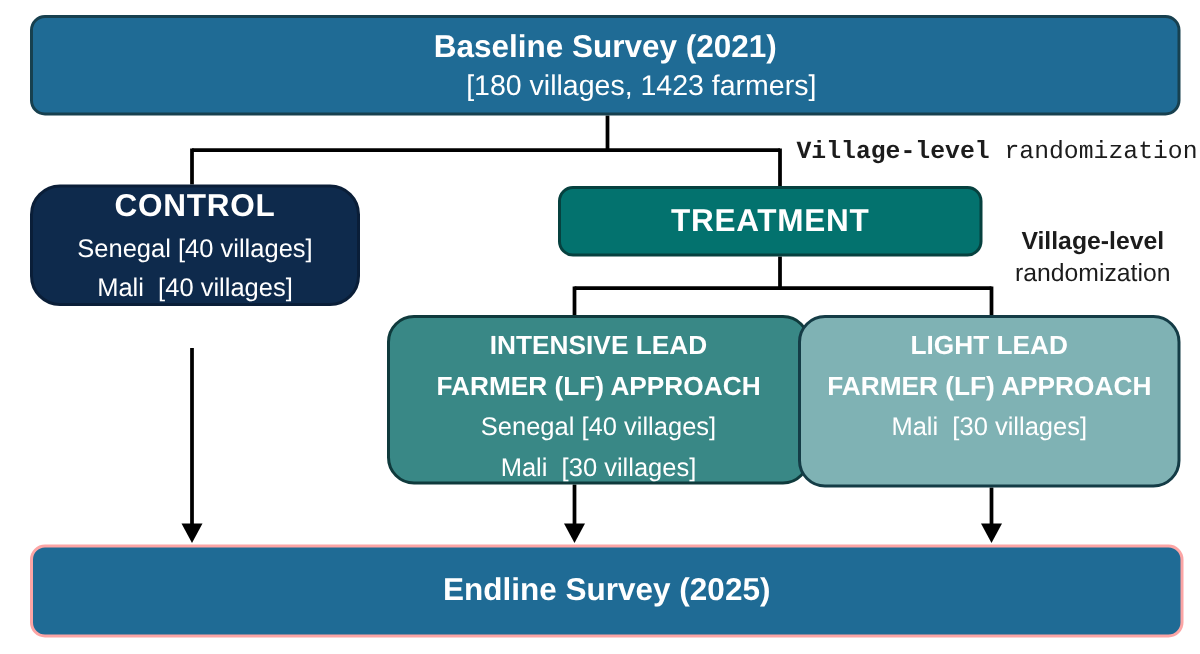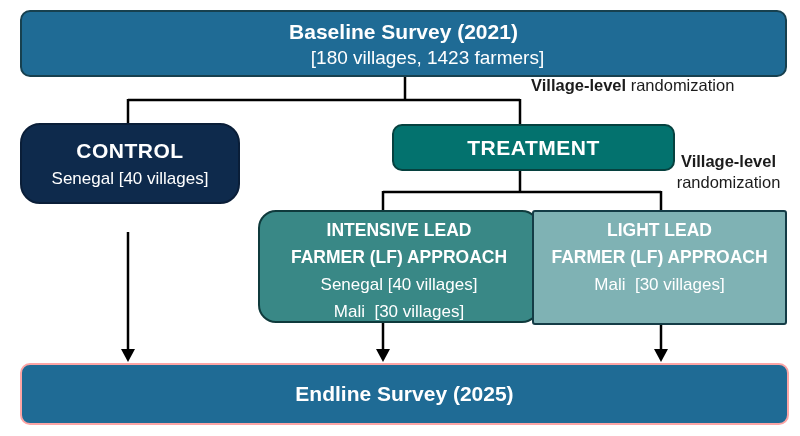--- a/index.html
+++ b/index.html
@@ -13,34 +13,34 @@
     display:flex;flex-direction:column;justify-content:center;z-index:1;
   }
   .baseline{left:20px;top:10px;width:767px;height:67px;background:#1F6B95;
     border:2px solid #17404F;border-radius:10px;}
   .baseline .t1{font-size:21px;font-weight:700;line-height:27px;}
   .baseline .t2{font-size:19px;font-weight:400;line-height:25px;padding-left:48px;}
   .control{left:20px;top:123px;width:220px;height:81px;background:#0E2A4C;
     border:2px solid #0A1E38;border-radius:20px;}
   .control .t1{font-size:21px;font-weight:700;line-height:30px;letter-spacing:.5px;}
   .control .line{font-size:17px;line-height:26px;white-space:pre;}
-  .treatment{left:392px;top:124px;width:283px;height:47px;background:#03726E;
+  .treatment{left:372px;top:124px;width:283px;height:47px;background:#03726E;
     border:2px solid #06413F;border-radius:10px;font-size:21px;font-weight:700;letter-spacing:.5px;}
   .armbox{justify-content:flex-start;padding-top:5px;}
   .intensive{left:258px;top:210px;width:282px;height:113px;background:#398886;
     border:2px solid #0F3A3C;border-radius:18px;}
   .lightarm{left:532px;top:210px;width:255px;height:115px;background:#7FB2B4;
-    border:2px solid #143C46;border-radius:3px;}
+    border:2px solid #143C46;border-radius:18px;}
   .sub-head{font-size:17.5px;font-weight:700;line-height:27px;white-space:pre;}
   .sub-line{font-size:17px;font-weight:400;line-height:27px;white-space:pre;}
   .endline{left:20px;top:363px;width:769px;height:62px;background:#1F6B95;
     border:2px solid #fca5a5;border-radius:10px;font-size:21px;font-weight:700;}
   .rand{position:absolute;color:#1C1C1C;font-size:16.5px;z-index:2;}
   .rand .b{font-weight:700;}
-  .rand1{left:531px;top:76px;white-space:pre;}
+  .rand1{left:531px;top:91px;white-space:pre;font-family:Liberation Mono, monospace;}
   .rand2{left:657px;top:151px;width:143px;text-align:center;line-height:21px;}
 </style>
 </head>
 <body>
 
 <svg class="connectors" width="800" height="436" viewBox="0 0 800 436">
   <g stroke="#000000" stroke-width="2.5" fill="none">
     <line x1="405" y1="77" x2="405" y2="100"></line>
     <line x1="128" y1="100" x2="520" y2="100"></line>
     <line x1="128" y1="99" x2="128" y2="123"></line>
@@ -63,20 +63,21 @@
 <div class="box baseline">
   <div class="t1">Baseline Survey (2021)</div>
   <div class="t2">[180 villages, 1423 farmers]</div>
 </div>
 
 <div class="rand rand1"><span class="b">Village-level</span><span> randomization</span></div>
 
 <div class="box control">
   <div class="t1">CONTROL</div>
   <div class="line">Senegal [40 villages]</div>
+  <div class="line">Mali  [40 villages]</div>
 </div>
 
 <div class="box treatment">
   <div>TREATMENT</div>
 </div>
 
 <div class="rand rand2">
   <div class="b">Village-level</div>
   <div>randomization</div>
 </div>

